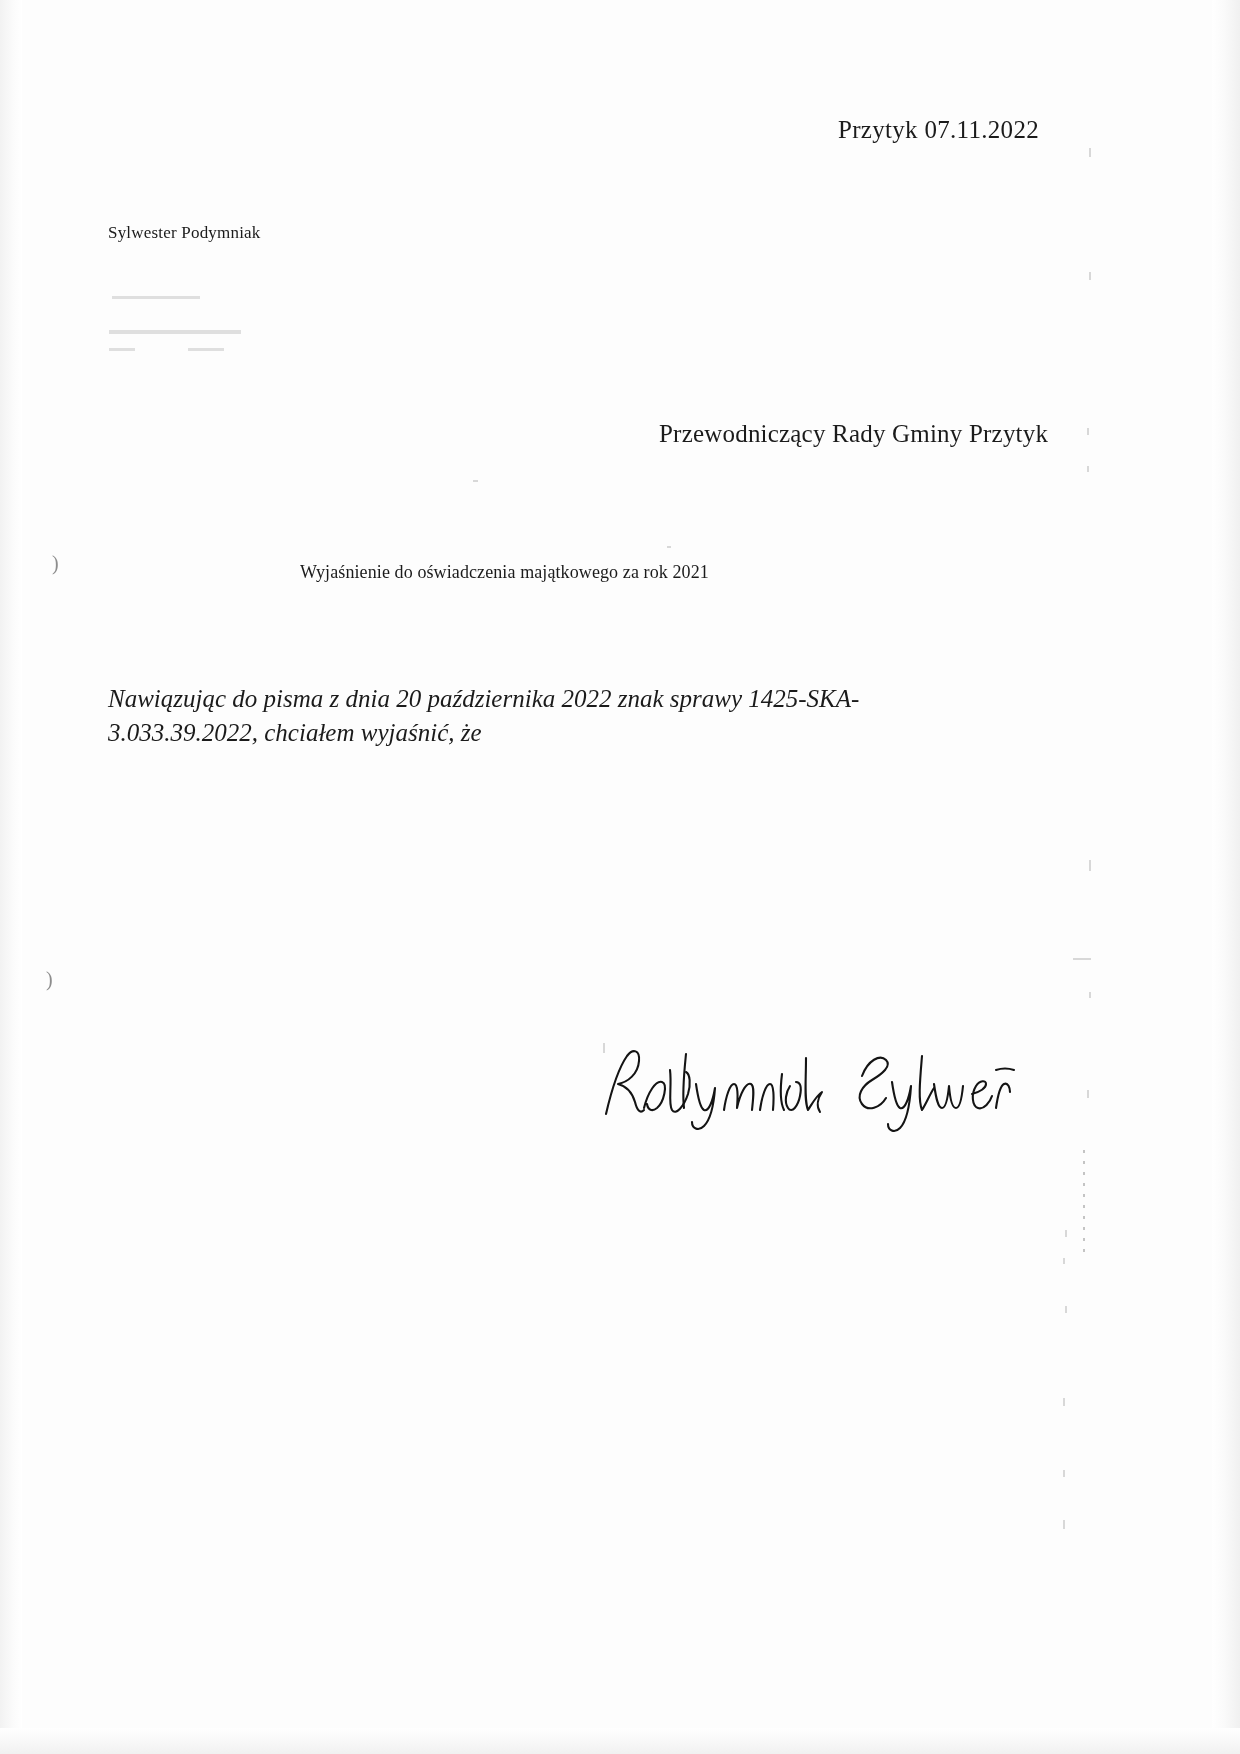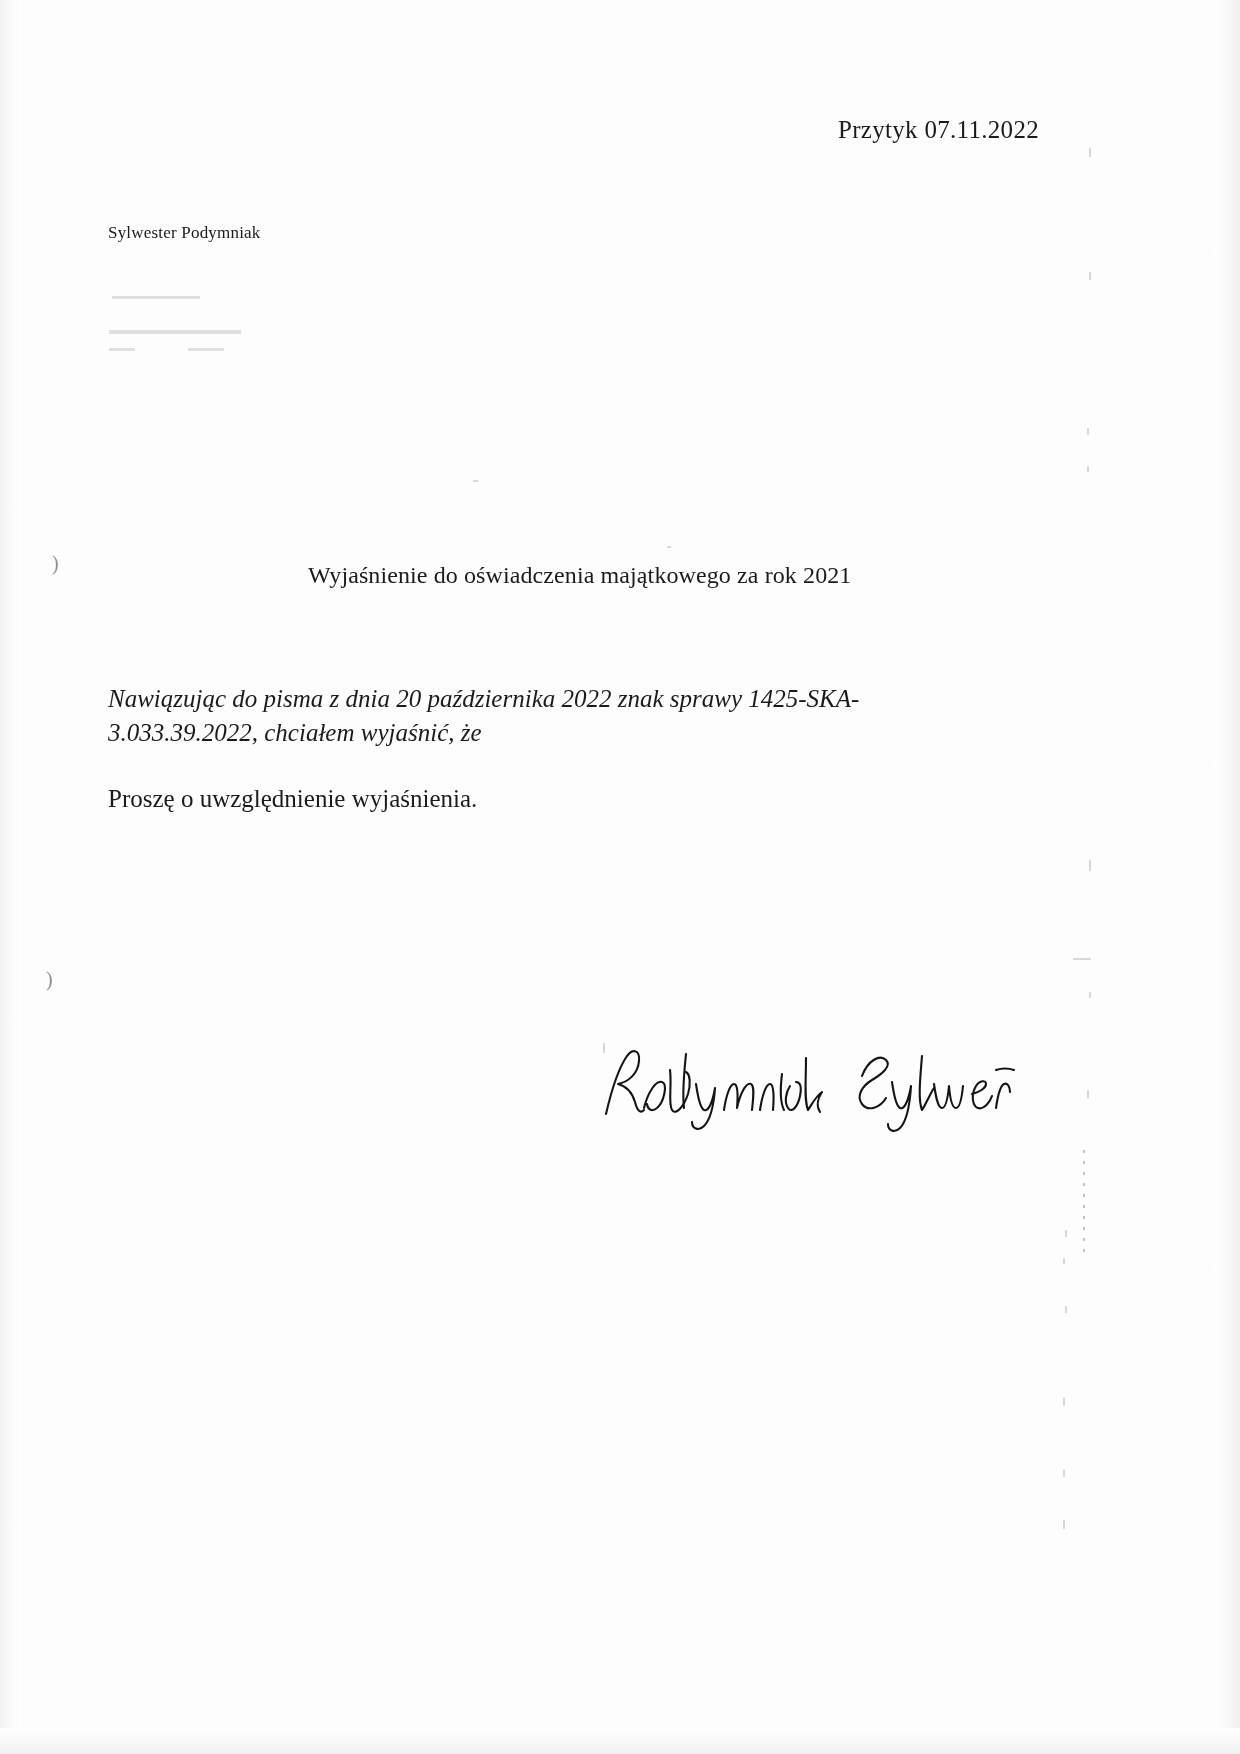--- a/index.html
+++ b/index.html
@@ -72,22 +72,22 @@
     position: absolute;
     top: 420px;
     left: 659px;
     font-size: 25px;
     letter-spacing: .2px;
     white-space: nowrap;
   }
   .subject {
     position: absolute;
     top: 562px;
-    left: 308px;
-    font-size: 24px;
+    left: 300px;
+    font-size: 18px;
     letter-spacing: .1px;
     white-space: nowrap;
   }
   .body {
     position: absolute;
     top: 682px;
     left: 108px;
     width: 900px;
     font-size: 25px;
     line-height: 34px;
@@ -156,26 +156,26 @@
 
   <div class="date-line">Przytyk 07.11.2022</div>
 
   <div class="addressee">Sylwester Podymniak</div>
 
   <div class="redacted" style="top:296px;left:112px;width:88px;height:3px;"></div>
   <div class="redacted" style="top:330px;left:109px;width:132px;height:4px;"></div>
   <div class="redacted" style="top:348px;left:109px;width:26px;height:3px;"></div>
   <div class="redacted" style="top:348px;left:188px;width:36px;height:3px;"></div>
 
+  <div class="recipient-line">Przewodniczący Rady Gminy Przytyk</div>
 
   <div class="subject">Wyjaśnienie do oświadczenia majątkowego za rok 2021</div>
 
   <div class="body">
     <p class="intro">Nawiązując do pisma z dnia 20 października 2022 znak sprawy 1425-SKA-3.033.39.2022, chciałem wyjaśnić, że</p>
-    <p>Proszę o uwzględnienie wyjaśnienia.</p>
   </div>
 
   <div class="signature">
     <svg viewBox="0 0 420 120" xmlns="http://www.w3.org/2000/svg" aria-hidden="true">
       <g fill="none" stroke="#141414" stroke-width="2.1" stroke-linecap="round" stroke-linejoin="round">
 
         <path d="M6 84 C 12 58, 20 36, 27 26 C 33 18, 40 20, 39 31 C 38 44, 28 52, 18 54 C 26 56, 32 62, 35 72 C 37 80, 40 84, 44 80"></path>
         <path d="M44 78 C 48 62, 56 50, 62 52 C 68 54, 64 72, 57 78 C 52 82, 48 80, 47 74"></path>
         <path d="M70 40 C 72 56, 68 74, 72 80 C 76 86, 84 76, 88 64 C 91 54, 90 44, 86 42"></path>
         <path d="M86 24 C 84 44, 82 62, 84 78"></path>

